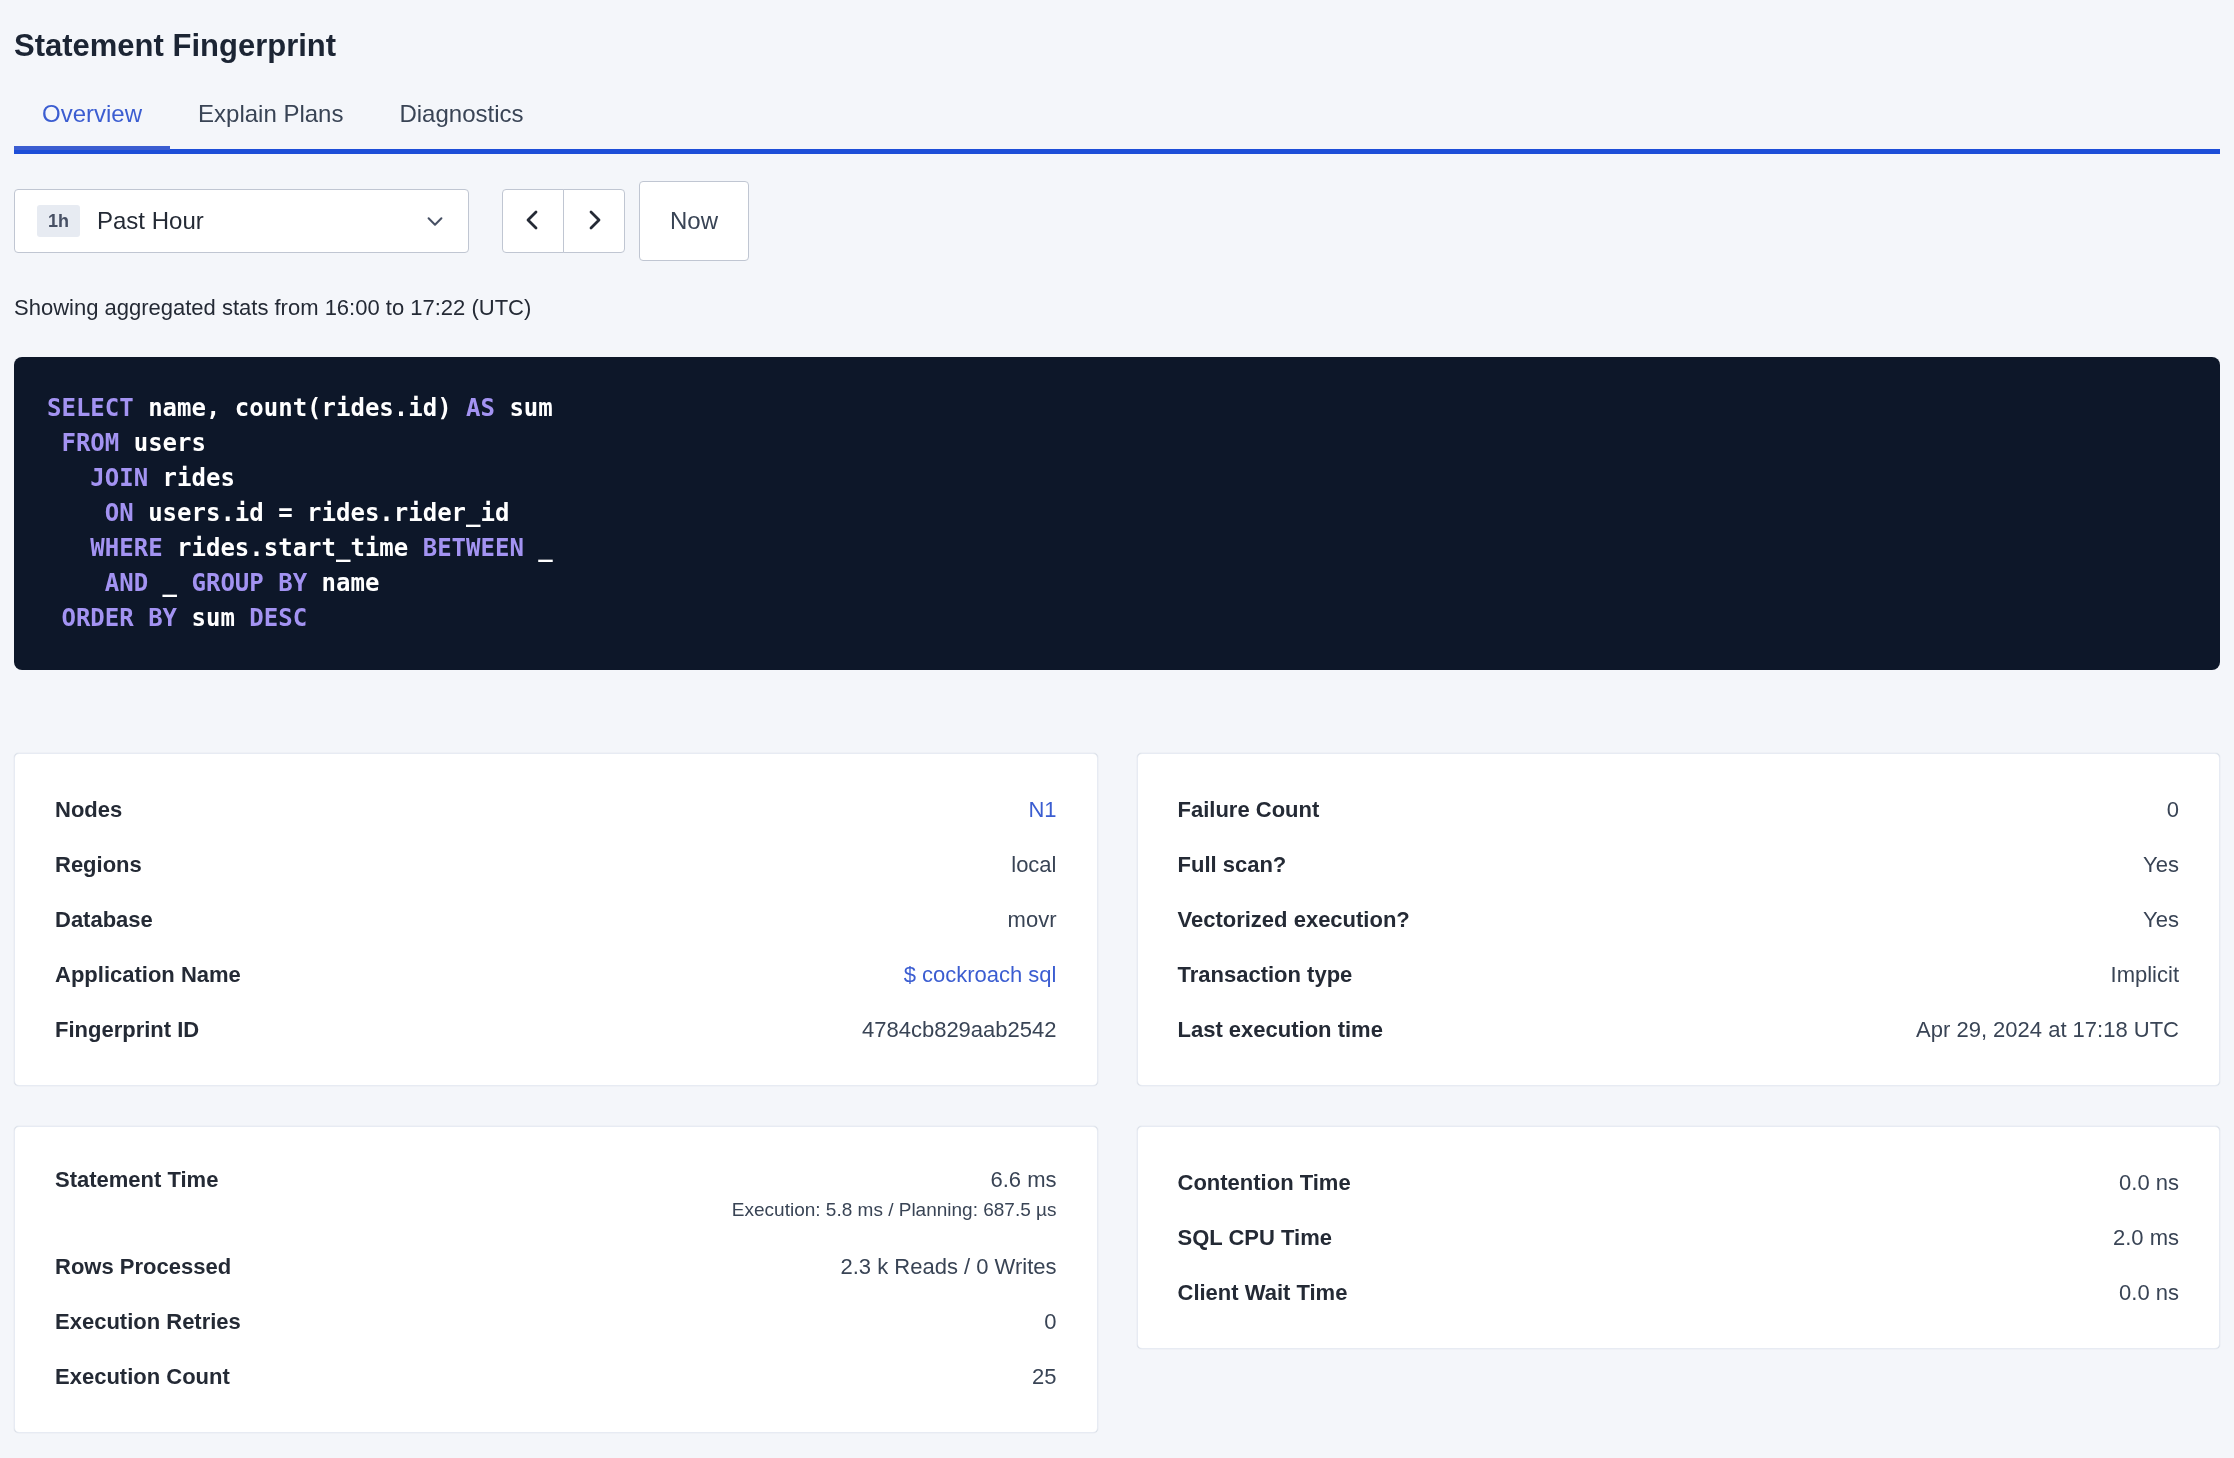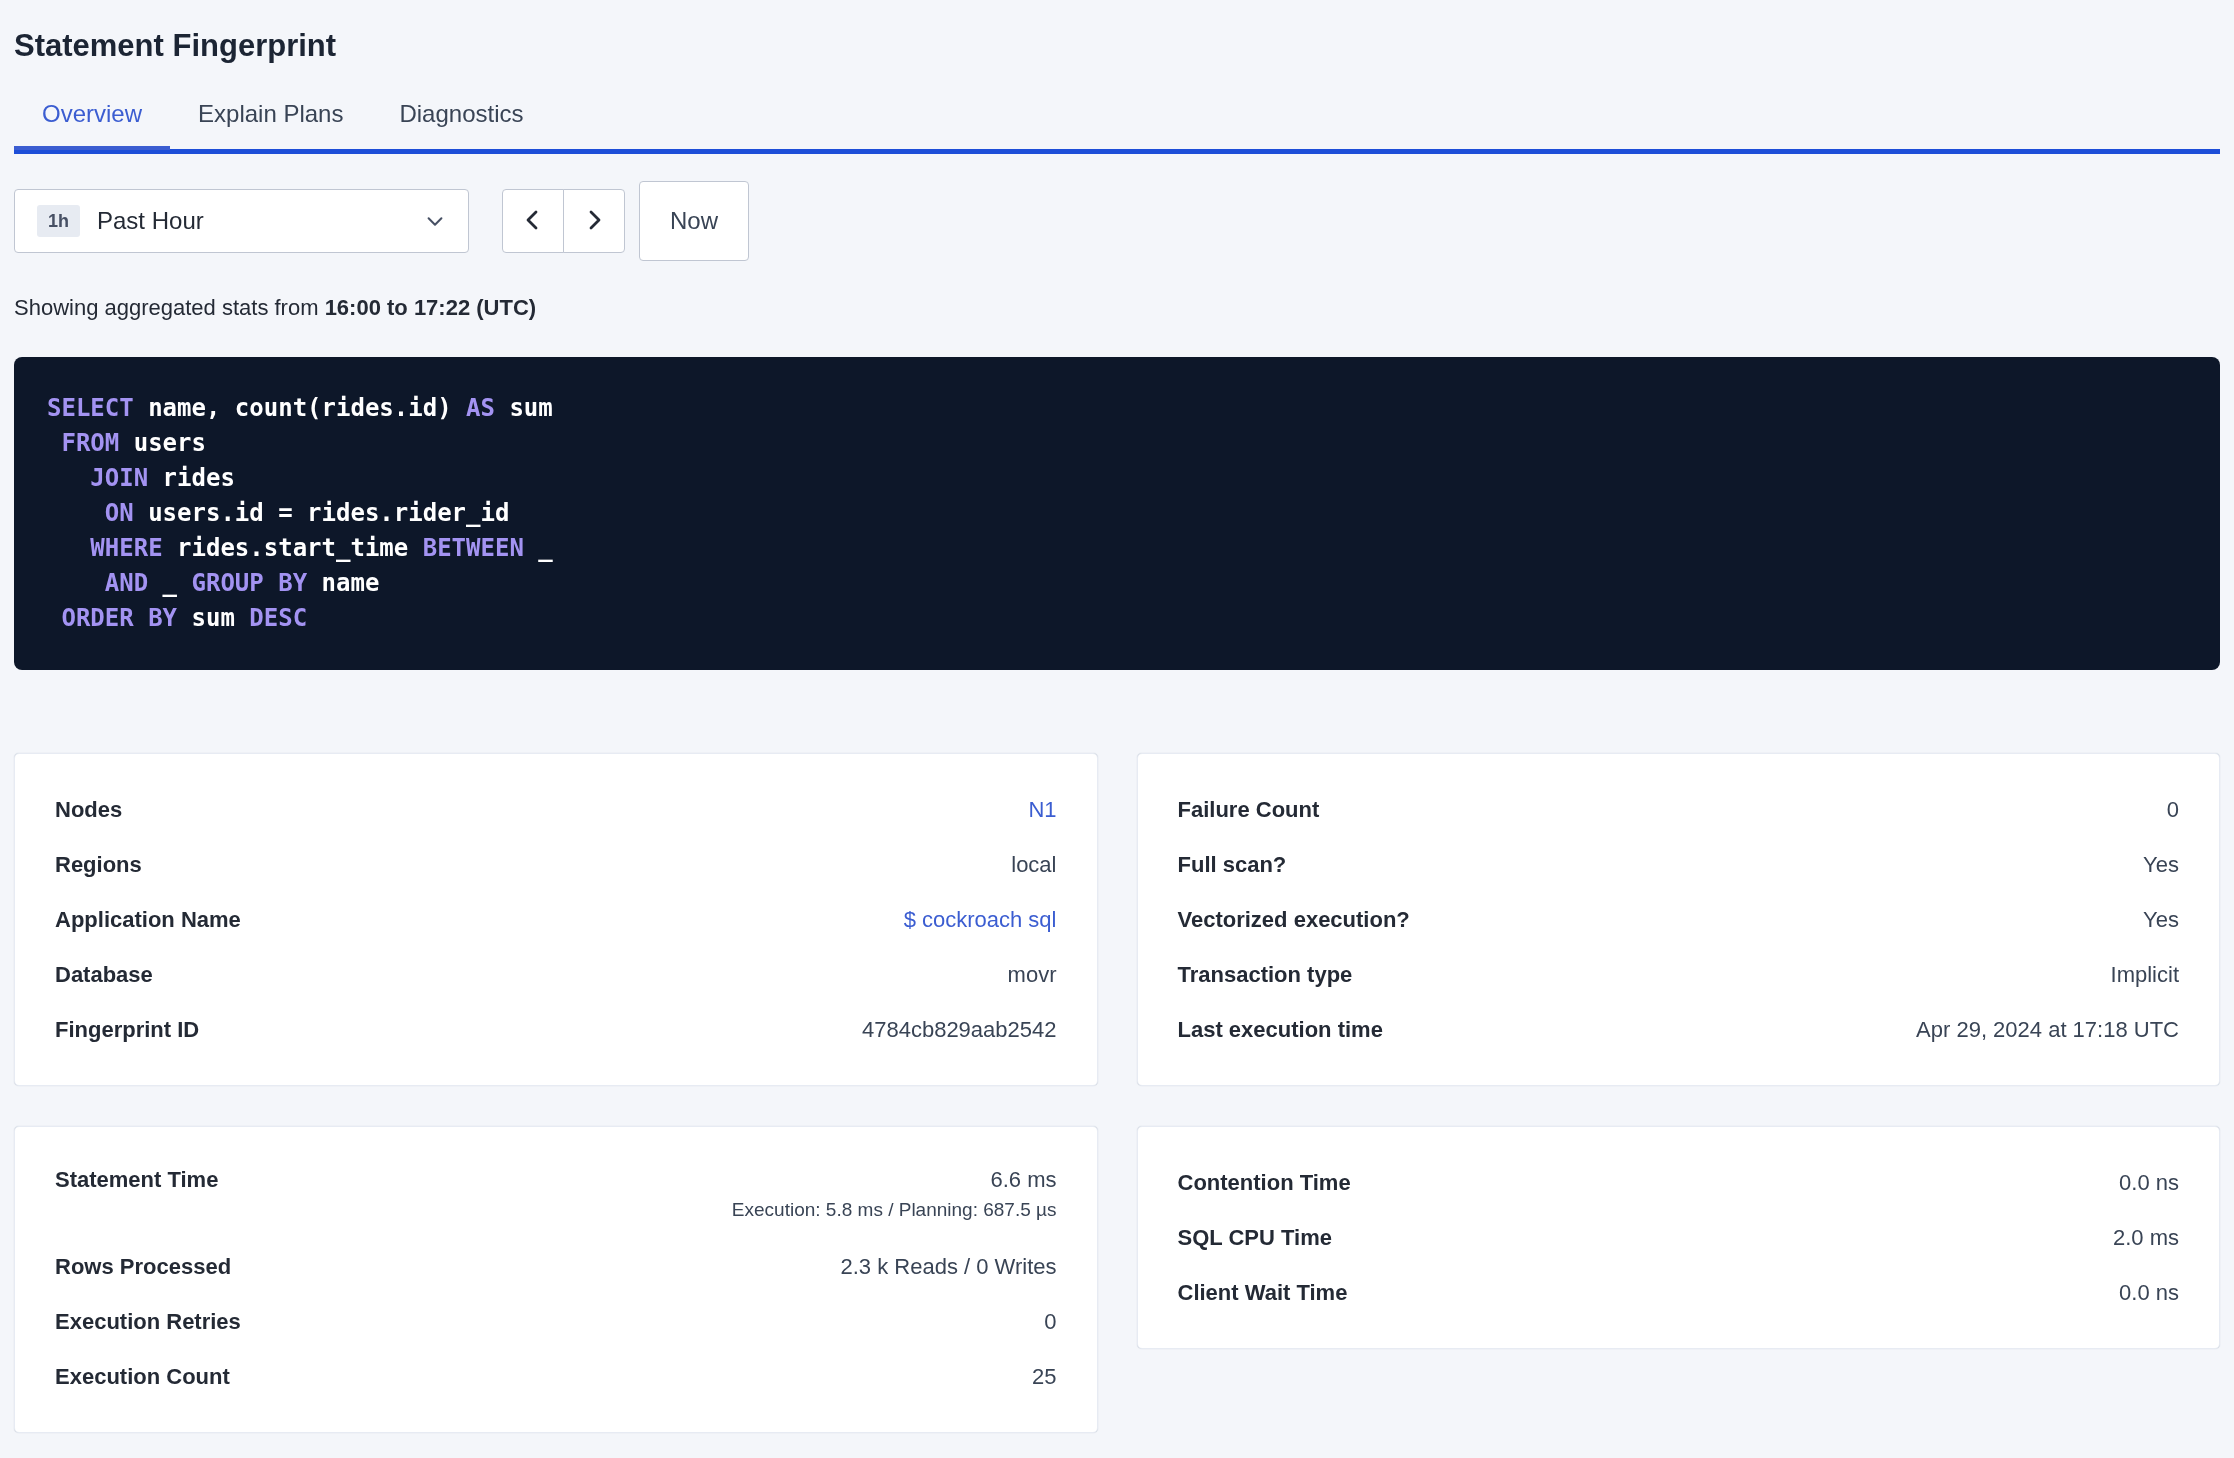--- a/index.html
+++ b/index.html
@@ -60,21 +60,21 @@
   .arrow-btn.prev { border-radius: 4px 0 0 4px; }
   .arrow-btn.next { border-radius: 0 4px 4px 0; margin-left: -1px; }
   .now-btn {
     margin-left: 14px; height: 80px; padding: 4px 30px;
     background: #fff; border: 1px solid #c0c6d2; border-radius: 4px;
     font-size: 24px; color: #394455; font-family: inherit; cursor: pointer;
   }
 
   
   .stats-line { margin-top: 34px; font-size: 22px; color: #242a35; }
-  .stats-line .bold { font-weight: 700; }
+  .stats-line .bold { font-weight: 400; }
 
   
   .sql-box {
     margin-top: 36px;
     background: #0d1729;
     border-radius: 8px;
     padding: 34px 30px 34px 33px;
     font-family: "DejaVu Sans Mono", "Liberation Mono", monospace;
     font-size: 24px; line-height: 35px;
     font-weight: 700;
@@ -173,26 +173,26 @@
     <div class="card">
       <div class="card-row">
         <span class="row-label">Nodes</span>
         <a class="row-value link">N1</a>
       </div>
       <div class="card-row">
         <span class="row-label">Regions</span>
         <span class="row-value">local</span>
       </div>
       <div class="card-row">
+        <span class="row-label">Database</span>
+        <span class="row-value">movr</span>
+      </div>
+      <div class="card-row">
         <span class="row-label">Application Name</span>
         <a class="row-value link">$ cockroach sql</a>
-      </div>
-      <div class="card-row">
-        <span class="row-label">Database</span>
-        <span class="row-value">movr</span>
       </div>
       <div class="card-row">
         <span class="row-label">Fingerprint ID</span>
         <span class="row-value">4784cb829aab2542</span>
       </div>
     </div>
 
     <div class="card">
       <div class="card-row">
         <span class="row-label">Failure Count</span>

